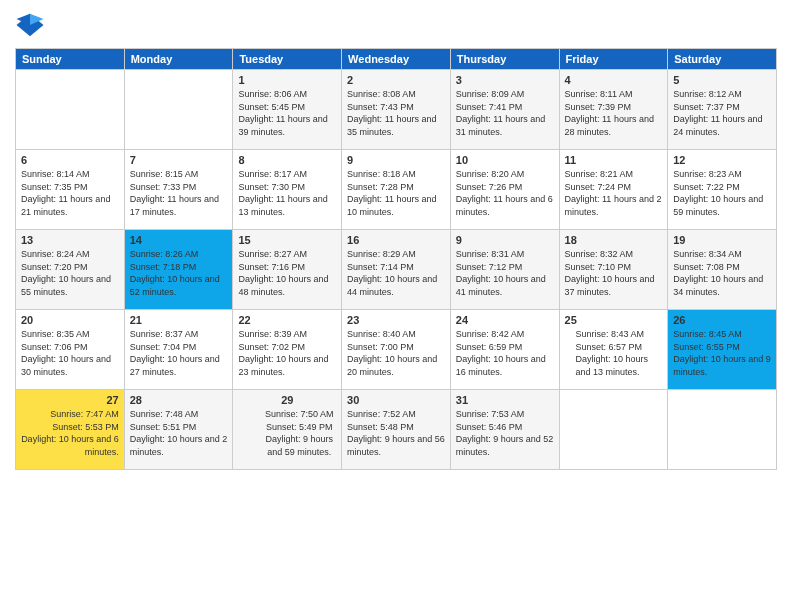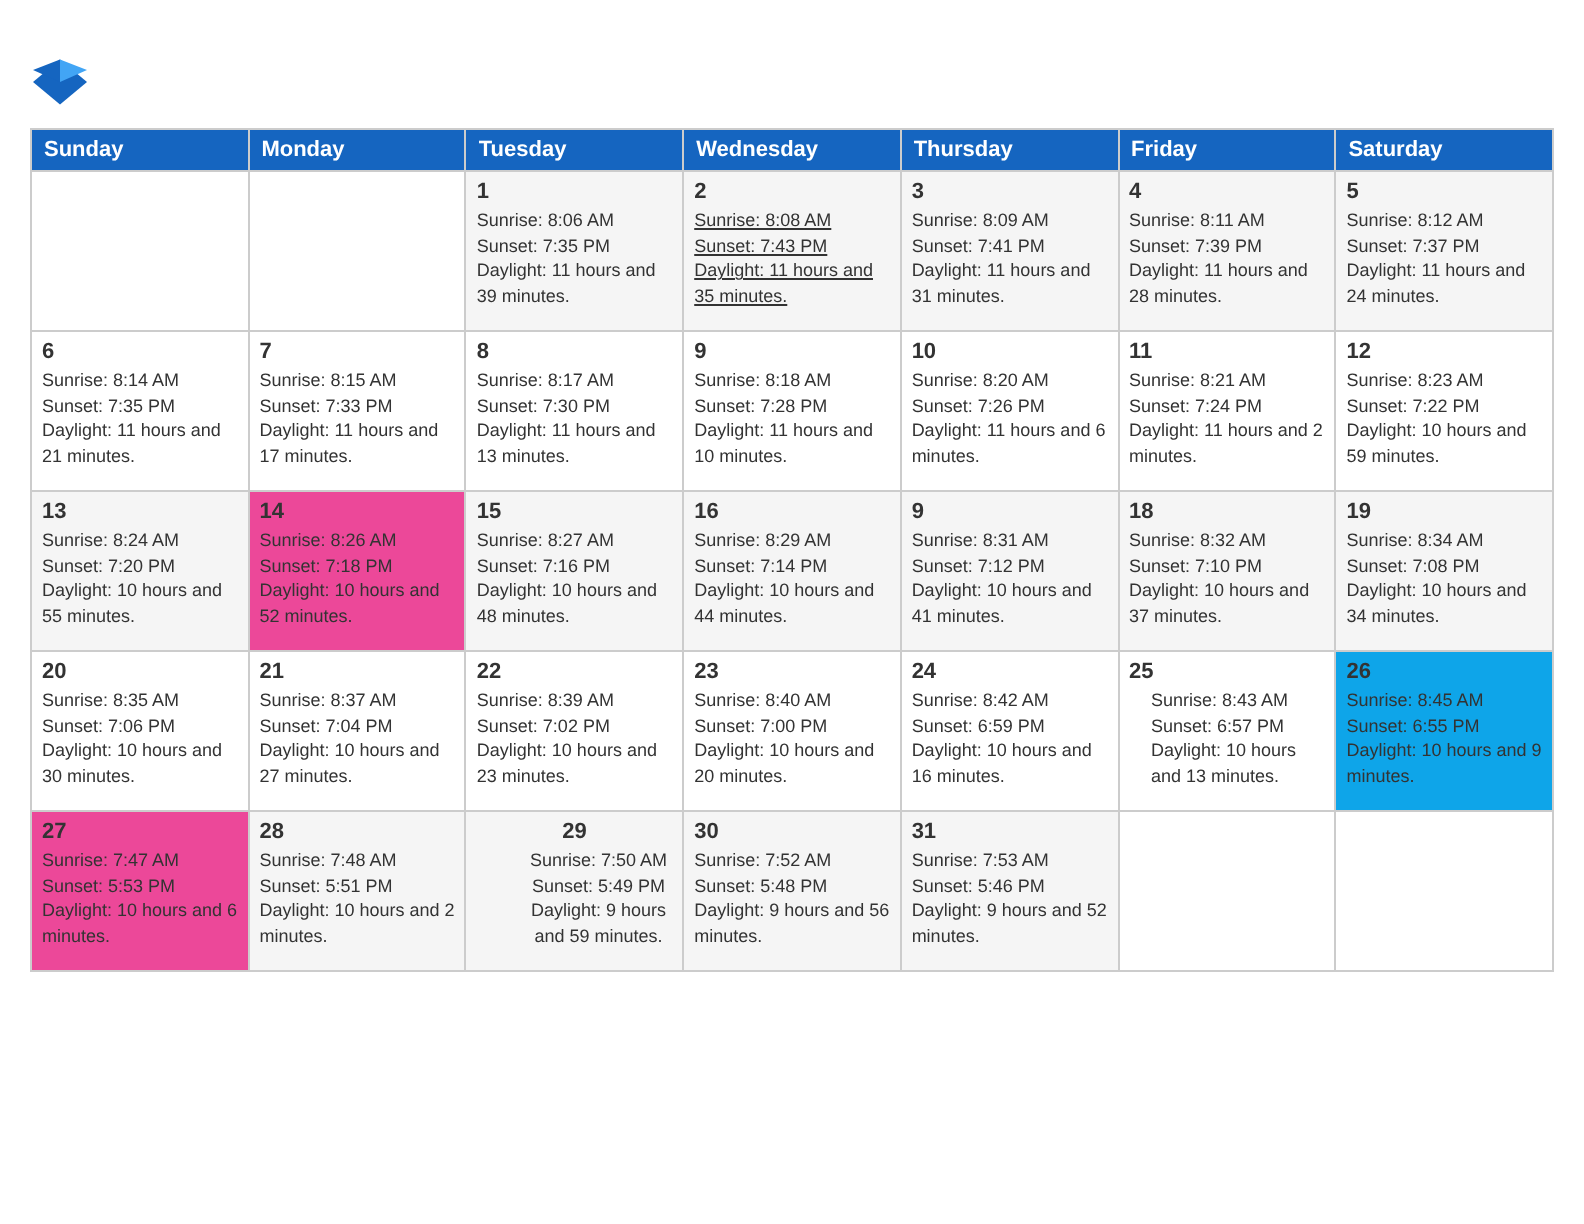--- a/index.html
+++ b/index.html
@@ -6,21 +6,21 @@
     body {
       width: 792px;
       height: 612px;
       font-family: Arial, sans-serif;
       background: #fff;
       overflow: hidden;
     }
     .page {
       width: 792px;
       height: 612px;
-      padding: 26px 15px;
+      padding: 10px 15px;
     }
     .header {
       display: flex;
       justify-content: space-between;
       align-items: flex-start;
       margin-bottom: 8px;
     }
     .logo {
       display: flex;
       align-items: center;
@@ -126,26 +126,26 @@
           <th>Saturday</th>
         </tr>
     </thead>
     <tbody id="calendar-body">
     <tr>
           <td class="empty" style="background: rgb(255, 255, 255);"></td>
           <td class="empty" style="background: rgb(255, 255, 255);"></td>
           <td style="background: rgb(245, 245, 245);">
             <span class="day-num">1</span>
             <div class="day-info" style="white-space: pre-line;">Sunrise: 8:06 AM
-Sunset: 7:35 PM
+Sunset: 5:45 PM
 Daylight: 11 hours and 39 minutes.</div>
           </td>
           <td style="background: rgb(245, 245, 245);">
             <span class="day-num">2</span>
-            <div class="day-info" style="white-space: pre-line; text-decoration: underline;">Sunrise: 8:08 AM
+            <div class="day-info" style="white-space: pre-line;">Sunrise: 8:08 AM
 Sunset: 7:43 PM
 Daylight: 11 hours and 35 minutes.</div>
           </td>
           <td style="background: rgb(245, 245, 245);">
             <span class="day-num">3</span>
             <div class="day-info" style="white-space: pre-line;">Sunrise: 8:09 AM
 Sunset: 7:41 PM
 Daylight: 11 hours and 31 minutes.</div>
           </td>
           <td style="background: rgb(245, 245, 245);">
@@ -205,21 +205,21 @@
 Daylight: 10 hours and 59 minutes.</div>
           </td>
         </tr>
         <tr>
           <td style="background: rgb(245, 245, 245); margin-left: 27px;">
             <span class="day-num">13</span>
             <div class="day-info" style="white-space: pre-line;">Sunrise: 8:24 AM
 Sunset: 7:20 PM
 Daylight: 10 hours and 55 minutes.</div>
           </td>
-          <td style="background: #ec4899;">
+          <td style="background: #0ea5e9;">
             <span class="day-num">14</span>
             <div class="day-info" style="white-space: pre-line;">Sunrise: 8:26 AM
 Sunset: 7:18 PM
 Daylight: 10 hours and 52 minutes.</div>
           </td>
           <td style="background: rgb(245, 245, 245);">
             <span class="day-num">15</span>
             <div class="day-info" style="white-space: pre-line;">Sunrise: 8:27 AM
 Sunset: 7:16 PM
 Daylight: 10 hours and 48 minutes.</div>
@@ -287,21 +287,21 @@
 Daylight: 10 hours and 13 minutes.</div>
           </td>
           <td style="background: #0ea5e9;">
             <span class="day-num">26</span>
             <div class="day-info" style="white-space: pre-line;">Sunrise: 8:45 AM
 Sunset: 6:55 PM
 Daylight: 10 hours and 9 minutes.</div>
           </td>
         </tr>
         <tr>
-          <td style="background: #ec4899;">
+          <td style="background: #fde047; text-align: right;">
             <span class="day-num">27</span>
             <div class="day-info" style="white-space: pre-line;">Sunrise: 7:47 AM
 Sunset: 5:53 PM
 Daylight: 10 hours and 6 minutes.</div>
           </td>
           <td style="background: rgb(245, 245, 245);">
             <span class="day-num">28</span>
             <div class="day-info" style="white-space: pre-line;">Sunrise: 7:48 AM
 Sunset: 5:51 PM
 Daylight: 10 hours and 2 minutes.</div>

